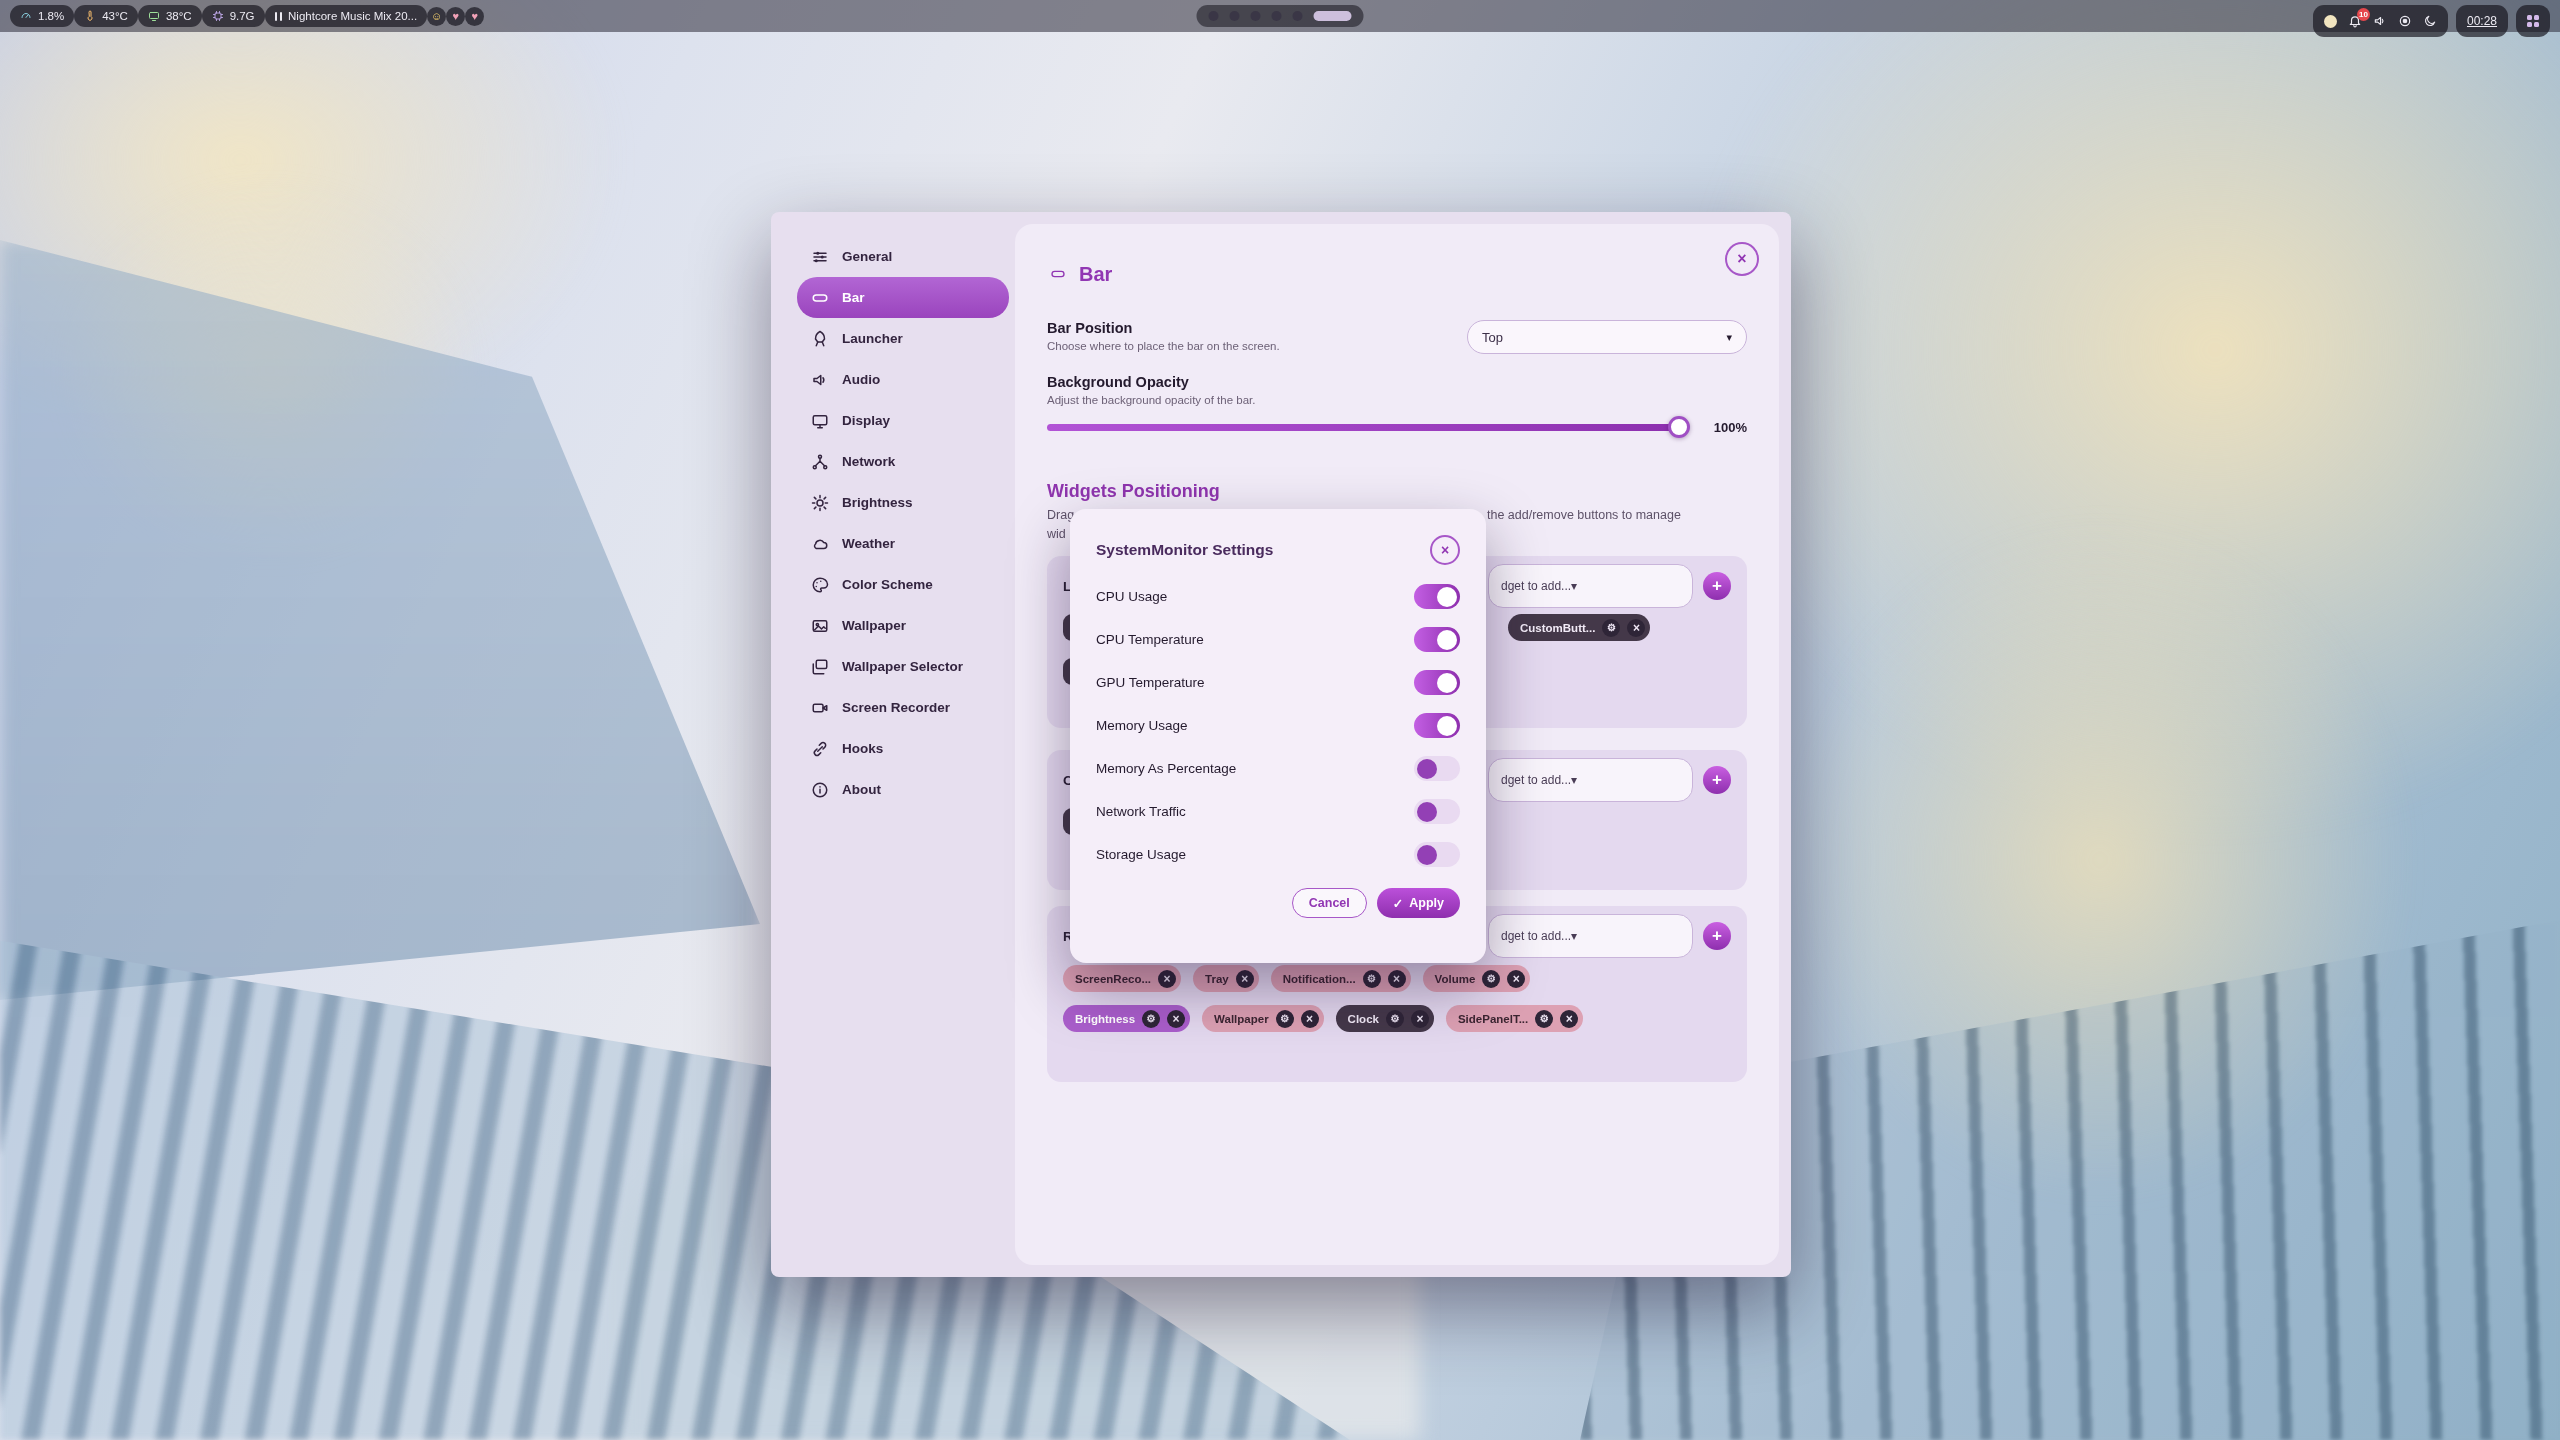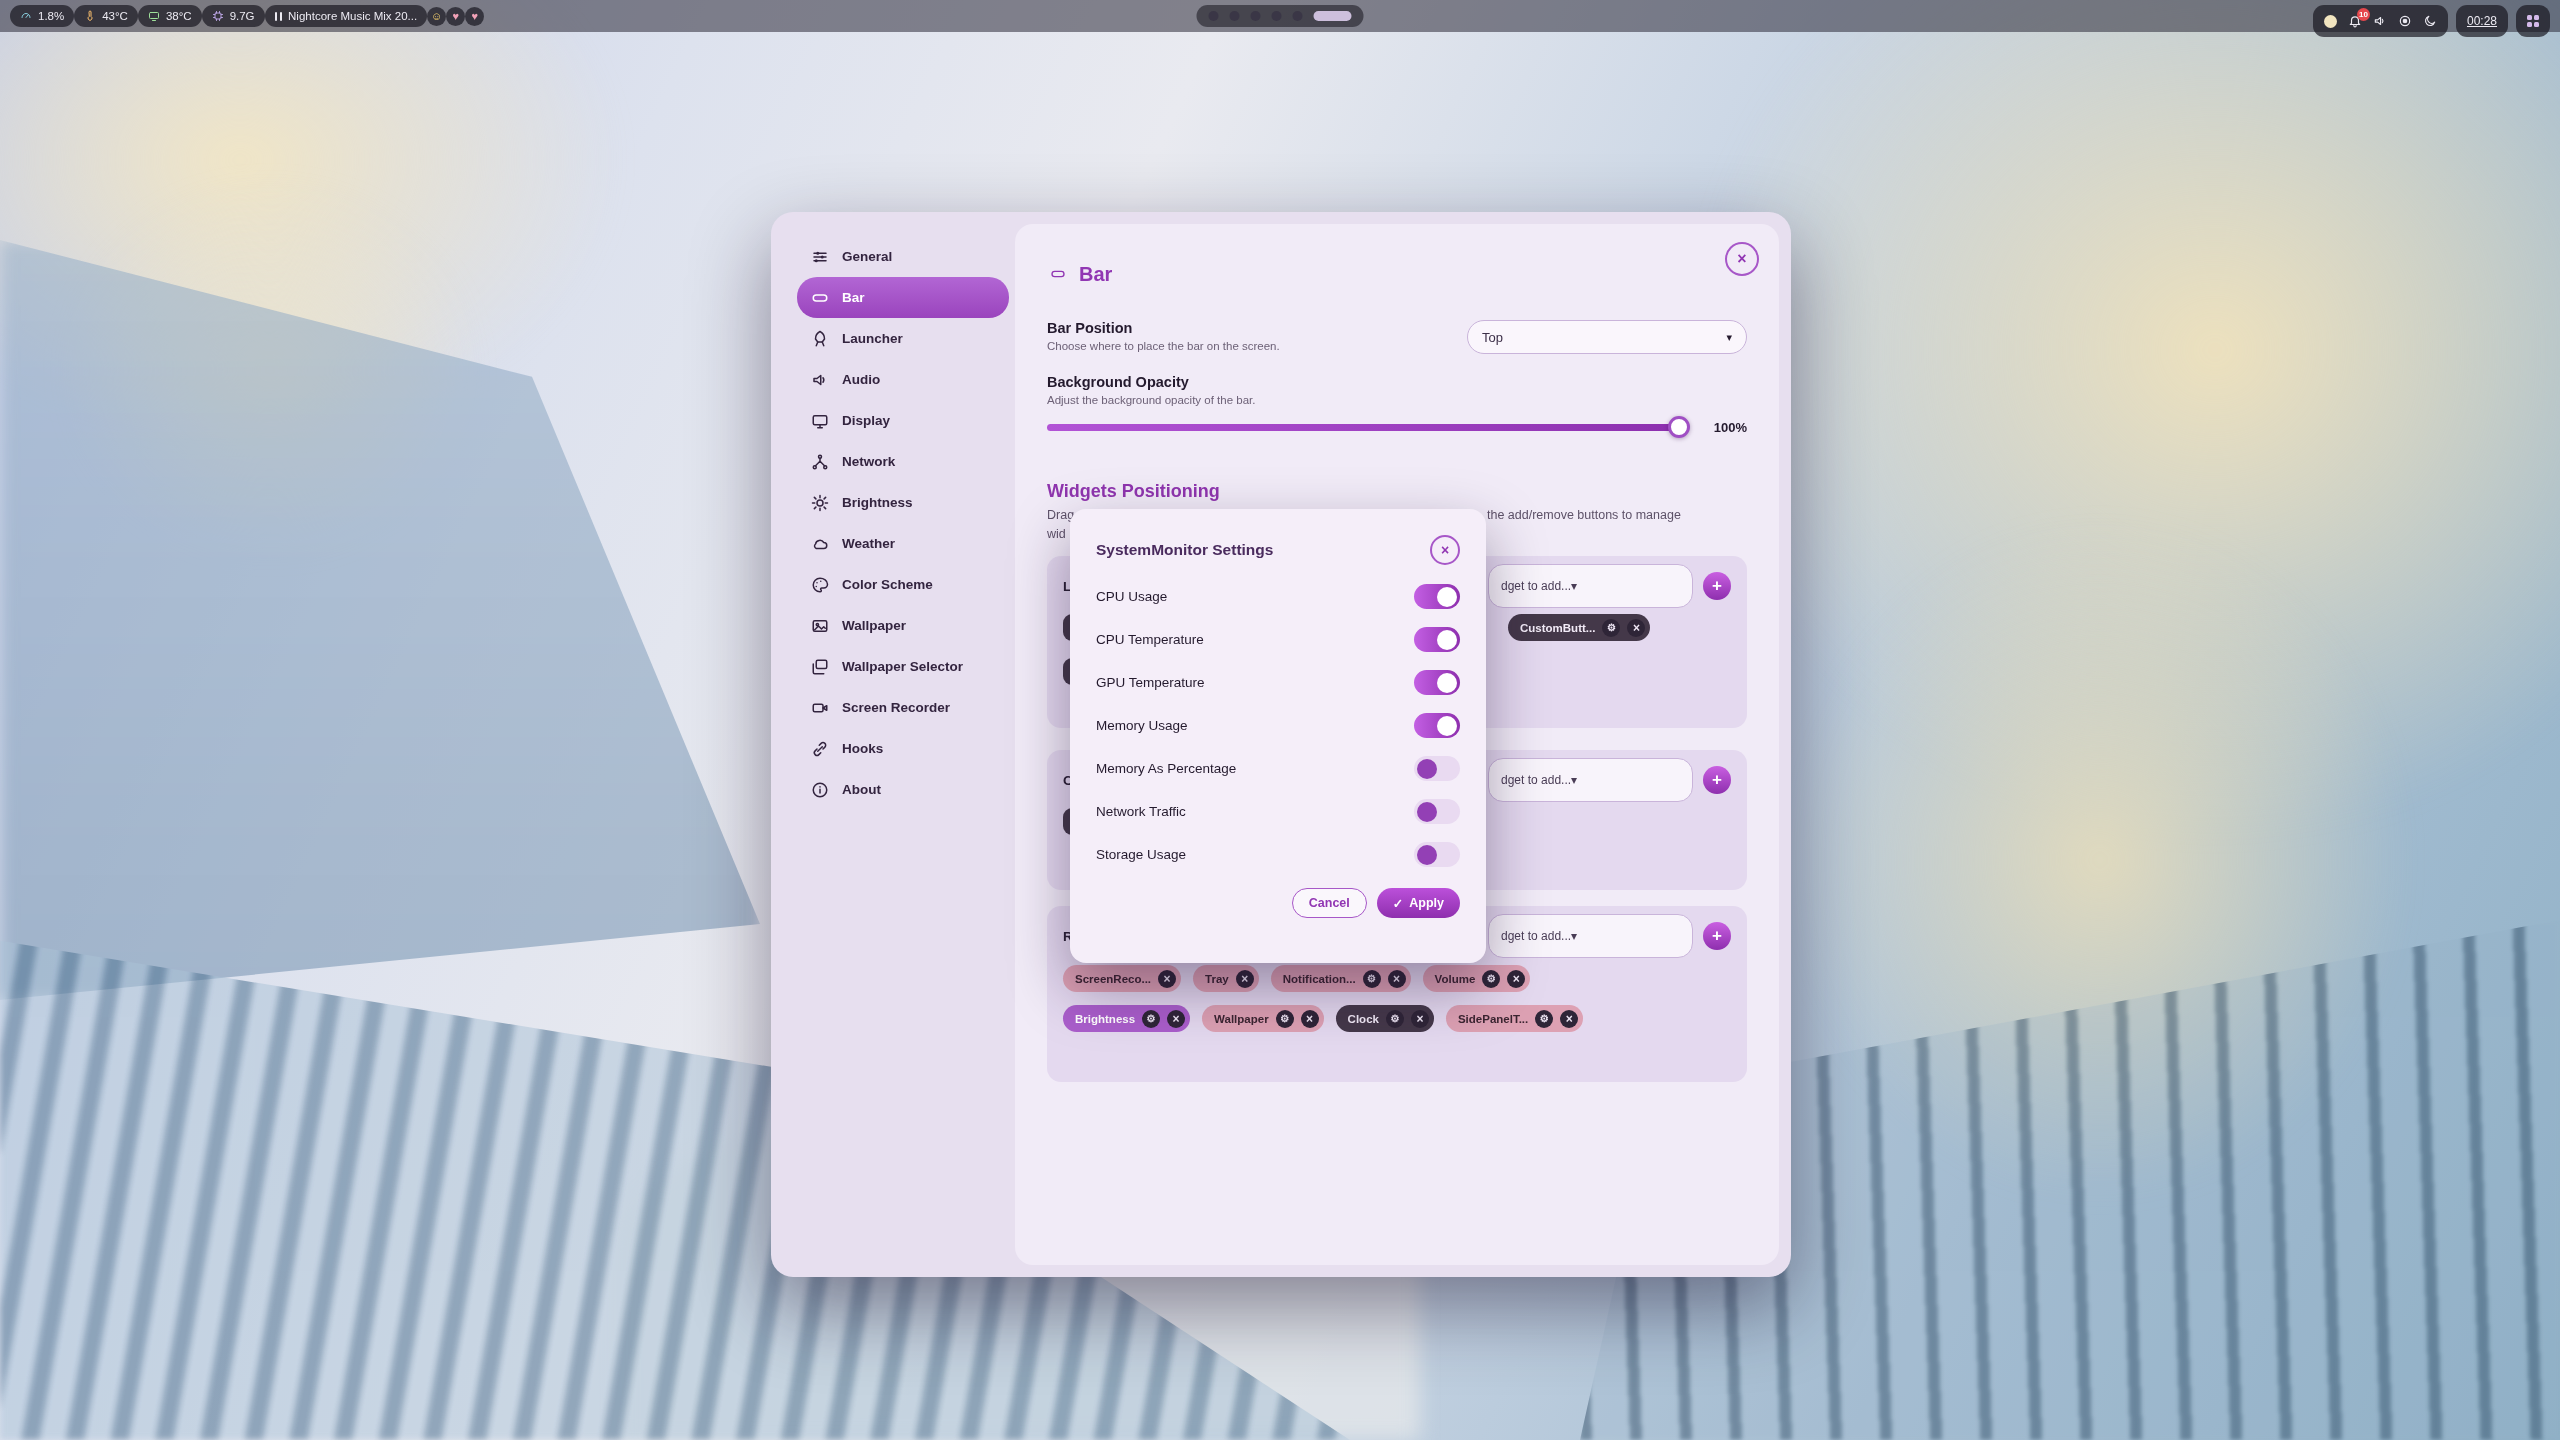--- a/index.html
+++ b/index.html
@@ -59,21 +59,21 @@
   .badge { position:absolute; top:-6px; right:-8px; min-width:13px; height:13px; border-radius:7px;
     background:#e5484d; color:#fff; font-size:8px; font-weight:700;
     display:flex; align-items:center; justify-content:center; padding:0 2px; }
   .grid-icon { display:grid; grid-template-columns:5px 5px; grid-template-rows:5px 5px; gap:2px; }
   .grid-icon i { background:#d3b9ea; border-radius:1.5px; }
 
   .svgi { stroke:currentColor; fill:none; stroke-width:2; stroke-linecap:round; stroke-linejoin:round; }
 
   
   .win { position:absolute; left:771px; top:212px; width:1020px; height:1065px; z-index:10;
-    background:#e7dfef; border-radius:22px; box-shadow:0 30px 80px rgba(22,10,40,.45); }
+    background:#e7dfef; border-radius:8px; box-shadow:0 30px 80px rgba(22,10,40,.45); }
   .sidebar { position:absolute; left:26px; top:24px; width:212px; }
   .side-item { height:41px; border-radius:20px; display:flex; align-items:center; gap:13px;
     padding-left:14px; font-size:13.5px; font-weight:600; color:#33243f; cursor:default; }
   .side-item .svgi { width:18px; height:18px; flex:0 0 auto; }
   .side-item.active { background:linear-gradient(180deg,#b266d4,#9a44bd); color:#fff; }
 
   .content { position:absolute; left:244px; top:12px; width:764px; height:1041px;
     background:#f1ebf7; border-radius:18px; padding:30px 32px; }
   .c-header { display:flex; align-items:center; gap:10px; height:40px; margin-bottom:26px; }
   .c-header .svgi { width:22px; height:16px; color:#9136b3; }

